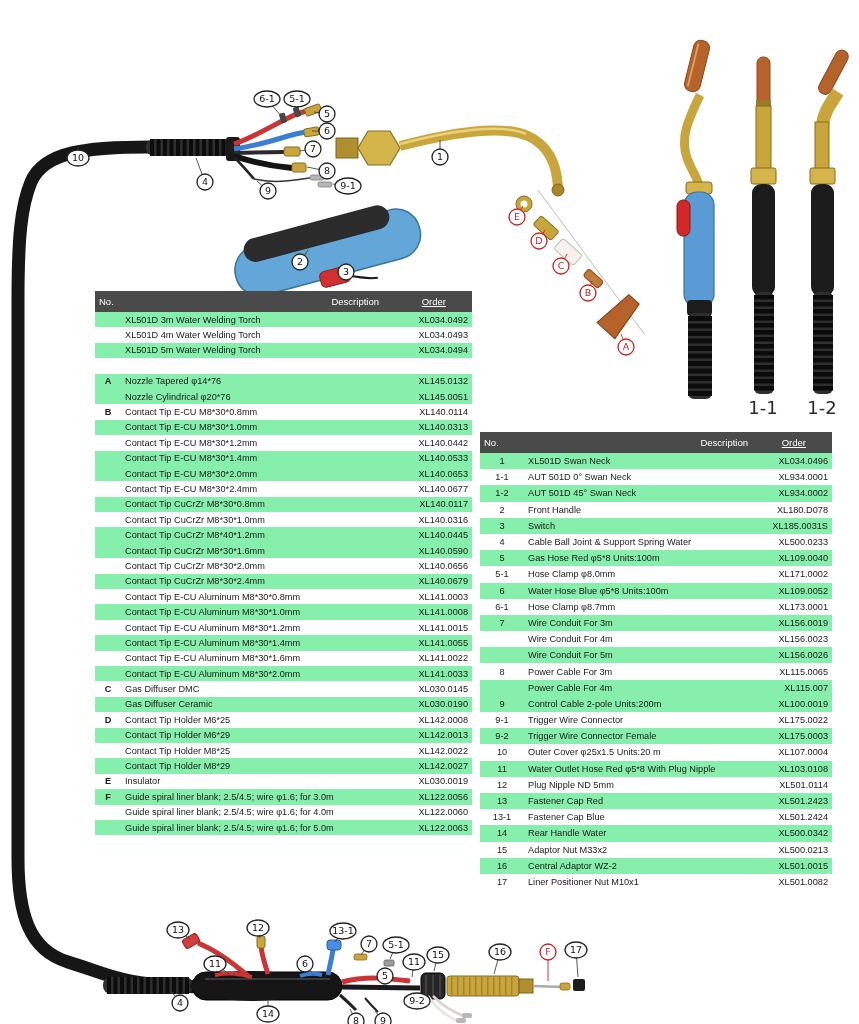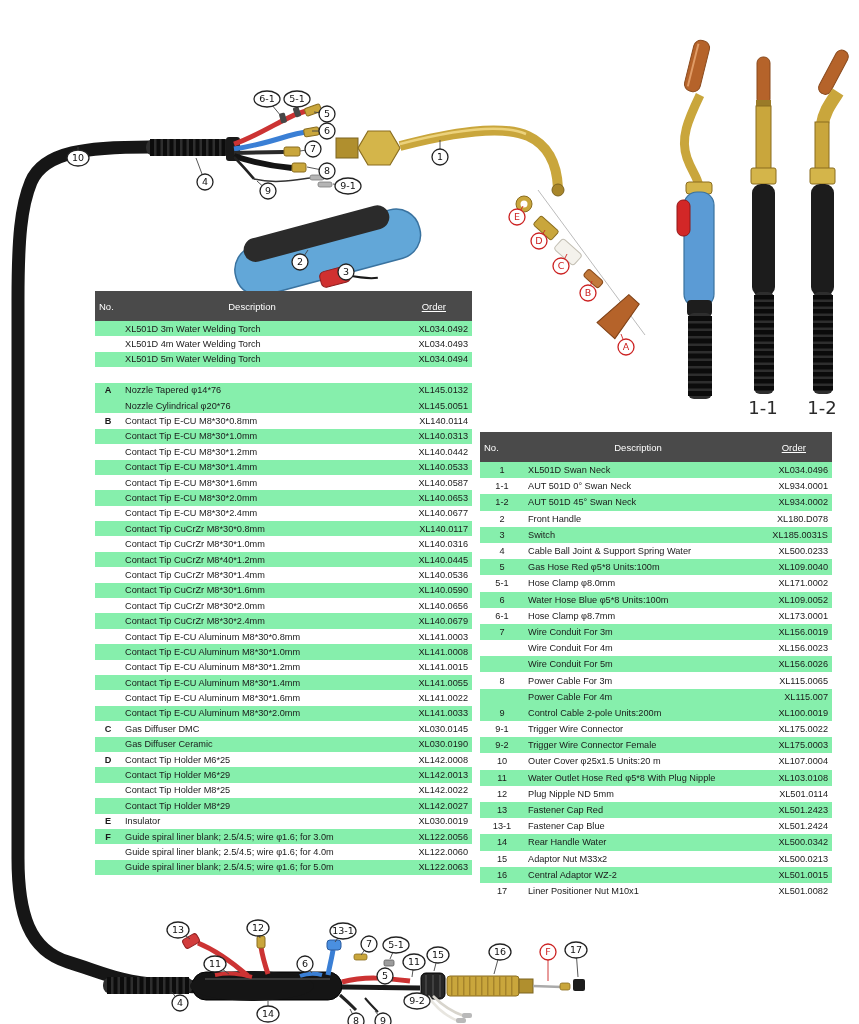--- a/index.html
+++ b/index.html
@@ -3,32 +3,32 @@
 <meta charset="utf-8">
 <style>
   *{margin:0;padding:0;box-sizing:border-box;}
   html,body{background:#9a9a9a;}
   .page{position:relative;width:859px;height:1024px;background:#ffffff;overflow:hidden;margin:0 auto;
         font-family:"Liberation Sans",sans-serif;}
   svg.diagram{position:absolute;left:0;top:0;display:block;}
 
   
   .parts-table{position:absolute;border-collapse:collapse;table-layout:fixed;background:#fff;}
-  .parts-table th{background:#4a4a4a;color:#fff;font-weight:400;font-size:9.5px;height:30px;padding:0 4px;}
+  .parts-table th{background:#4a4a4a;color:#fff;font-weight:400;font-size:9.5px;height:21px;padding:0 4px;}
   .parts-table td{font-size:9.2px;color:#1a1a1a;padding:0 4px;white-space:nowrap;overflow:hidden;}
   #left-table{left:95px;top:291px;width:377px;}
   #left-table td{height:15.4px;}
   #right-table{left:480px;top:432px;width:352px;}
   #right-table td{height:16.2px;}
   tr.alt{background:#86efac;}
   .col-no{text-align:center;}
   .col-order{text-align:right;padding-right:26px;}
   th.h-order{text-align:right;padding-right:26px;text-decoration:underline;}
   th.h-no{text-align:left;}
-  th.h-desc{text-align:center;margin-top:44px;}
+  th.h-desc{text-align:right;margin-top:44px;}
   .red-letter{color:#cc1111;font-weight:bold;}
   tbody.spacer td{height:14px;background:#fff;}
 
   
   .callout-circle{fill:#ffffff;stroke:#222222;stroke-width:1.3;}
   .callout-circle.red{stroke:#cc2222;}
   .callout-text{font-family:"DejaVu Sans",sans-serif;font-size:9.5px;text-anchor:middle;fill:#111111;}
   .callout-text.red{fill:#cc2222;}
   .leader{stroke:#444444;stroke-width:0.9;}
   .leader.red{stroke:#cc2222;}
@@ -443,25 +443,20 @@
         <tr>
           <td class="col-no"></td>
           <td class="col-desc">Contact Tip E-CU M8*30*1.2mm</td>
           <td class="col-order">XL140.0442</td>
         </tr>
         <tr class="alt">
           <td class="col-no"></td>
           <td class="col-desc">Contact Tip E-CU M8*30*1.4mm</td>
           <td class="col-order">XL140.0533</td>
         </tr>
-        <tr>
-          <td class="col-no"></td>
-          <td class="col-desc">Contact Tip E-CU M8*30*1.6mm</td>
-          <td class="col-order">XL140.0587</td>
-        </tr>
         <tr class="alt">
           <td class="col-no"></td>
           <td class="col-desc">Contact Tip E-CU M8*30*2.0mm</td>
           <td class="col-order">XL140.0653</td>
         </tr>
         <tr>
           <td class="col-no"></td>
           <td class="col-desc">Contact Tip E-CU M8*30*2.4mm</td>
           <td class="col-order">XL140.0677</td>
         </tr>
@@ -472,25 +467,20 @@
         </tr>
         <tr>
           <td class="col-no"></td>
           <td class="col-desc">Contact Tip CuCrZr M8*30*1.0mm</td>
           <td class="col-order">XL140.0316</td>
         </tr>
         <tr class="alt">
           <td class="col-no"></td>
           <td class="col-desc">Contact Tip CuCrZr M8*40*1.2mm</td>
           <td class="col-order">XL140.0445</td>
-        </tr>
-        <tr>
-          <td class="col-no"></td>
-          <td class="col-desc">Contact Tip CuCrZr M8*30*1.4mm</td>
-          <td class="col-order">XL140.0536</td>
         </tr>
         <tr class="alt">
           <td class="col-no"></td>
           <td class="col-desc">Contact Tip CuCrZr M8*30*1.6mm</td>
           <td class="col-order">XL140.0590</td>
         </tr>
         <tr>
           <td class="col-no"></td>
           <td class="col-desc">Contact Tip CuCrZr M8*30*2.0mm</td>
           <td class="col-order">XL140.0656</td>

